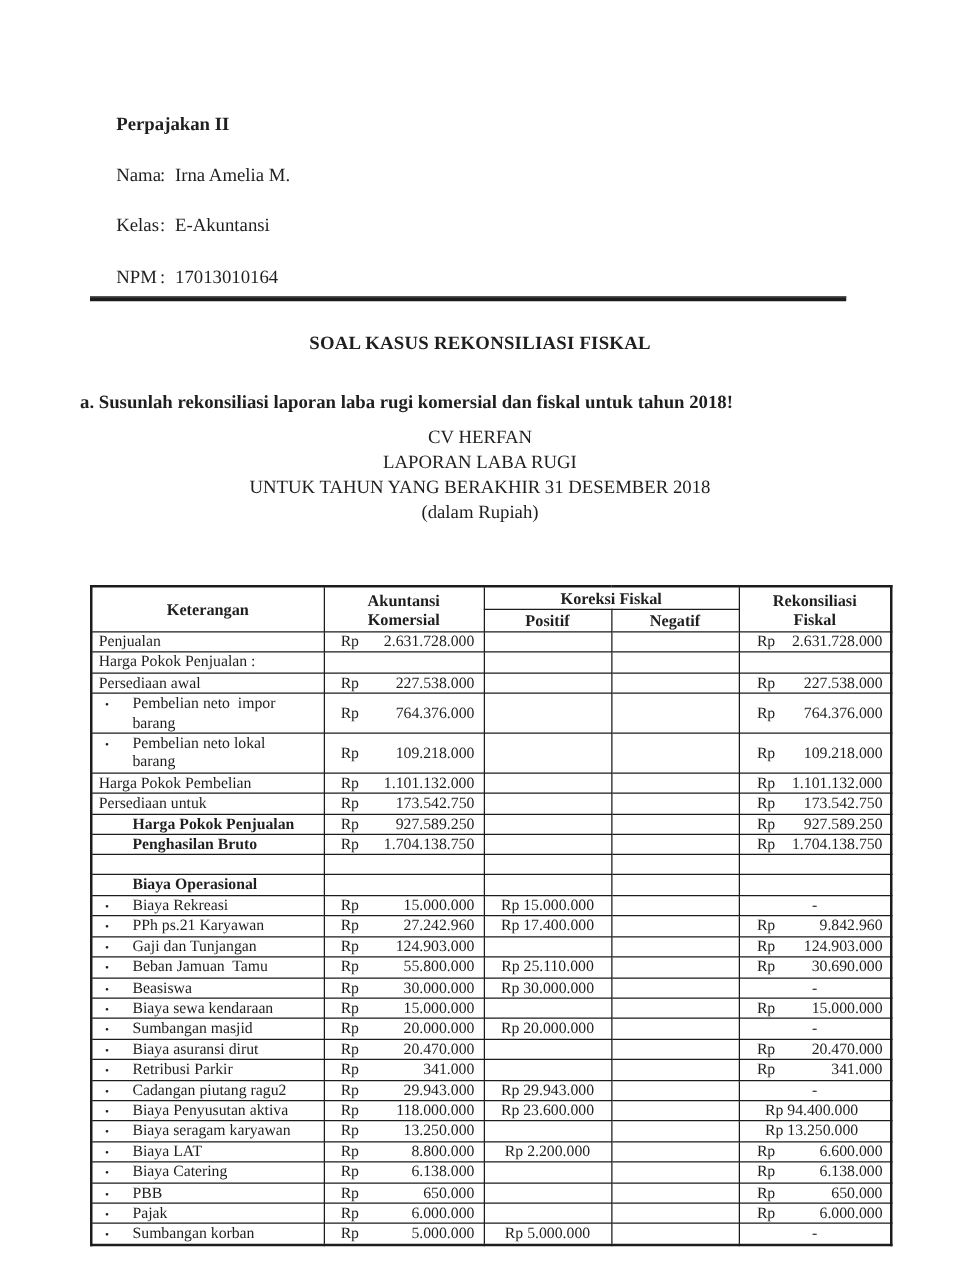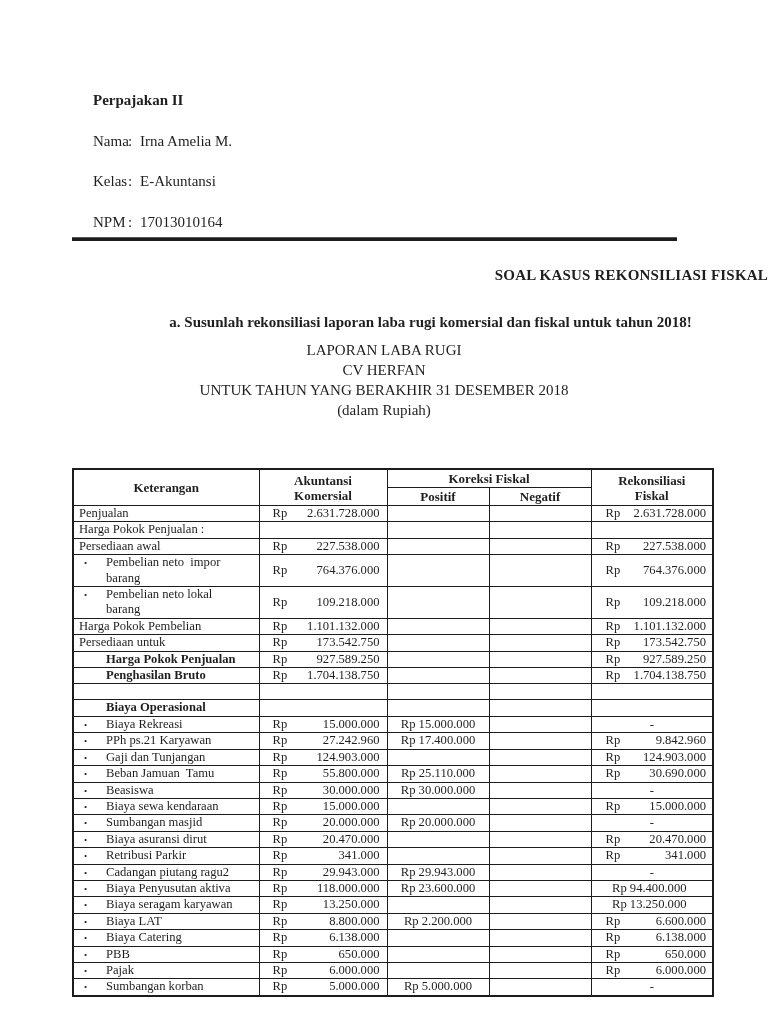--- a/index.html
+++ b/index.html
@@ -19,22 +19,22 @@
   .id-label { display:inline-block; width:35px; }
   .id-sep { display:inline-block; width:12px; }
 
   .rule {
     margin-left:72px; margin-top:3px;
     width:605px; height:4px;
     background:#1c1c1c;
     border-top:1px solid #555;
   }
 
-  .doc-title { margin-top:24px; text-align:right; font-weight:bold; font-size:15px; line-height:20px; letter-spacing:0.2px; }
-  .question  { margin-top:27px; margin-left:93px; font-weight:bold; font-size:15px; line-height:20px;text-align:center; }
+  .doc-title { margin-top:24px; text-align:center; font-weight:bold; font-size:15px; line-height:20px; letter-spacing:0.2px; }
+  .question  { margin-top:27px; margin-left:64px; font-weight:bold; font-size:15px; line-height:20px; }
   .report-head { margin-top:8px; text-align:center; font-size:15px; }
   .report-head div { line-height:20px; }
 
   
   table.recon {
     margin-top:48px; margin-left:72px;
     width:640px; table-layout:fixed;
     border-collapse:collapse;
     font-size:12.6px;
   }
@@ -73,22 +73,22 @@
     </div>
   </div>
 
   <div class="rule"></div>
 
   <div class="doc-title">SOAL KASUS REKONSILIASI FISKAL</div>
 
   <div class="question">a. Susunlah rekonsiliasi laporan laba rugi komersial dan fiskal untuk tahun 2018!</div>
 
   <div class="report-head">
+    <div>CV HERFAN</div>
     <div>LAPORAN LABA RUGI</div>
-    <div>CV HERFAN</div>
     <div>UNTUK TAHUN YANG BERAKHIR 31 DESEMBER 2018</div>
     <div>(dalam Rupiah)</div>
   </div>
 
   <table class="recon">
     <colgroup>
       <col style="width:186px">
         <col style="width:128px">
         <col style="width:102px">
         <col style="width:102px">

